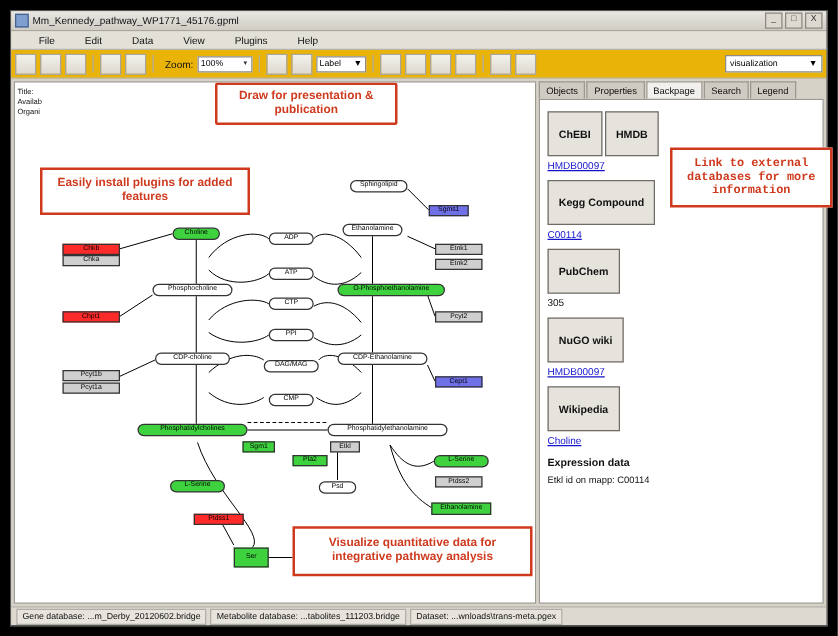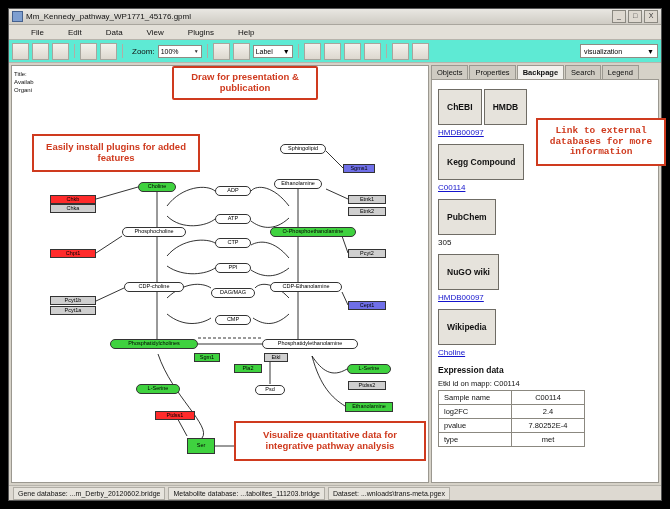--- a/index.html
+++ b/index.html
@@ -11,37 +11,37 @@
   .titlebar .tico{width:9px;height:9px;background:#7e9fd0;border:1px solid #44618f;margin-right:3px;}
   .titlebar .ttext{flex:1;overflow:hidden;white-space:nowrap;}
   .winbtns{display:flex;gap:2px;}
   .winbtns span{width:12px;height:11px;border:1px solid #8a8880;background:#ded9d0;font-size:7px;line-height:10px;text-align:center;color:#333;}
 
   
   .menubar{height:14px;background:#e3e0d8;border-bottom:1px solid #b7b4ac;display:flex;align-items:center;font-size:8px;color:#111;padding-left:3px;}
   .menubar span{padding:0 5px;margin-left:14px;}
 
   
-  .toolbar{height:22px;background:#5eead4;border-bottom:1px solid #b7b4ac;display:flex;align-items:center;padding:0 3px;gap:3px;font-size:8px;}
+  .toolbar{height:22px;background:#eab308;border-bottom:1px solid #b7b4ac;display:flex;align-items:center;padding:0 3px;gap:3px;font-size:8px;}
   .tbtn{width:15px;height:15px;border:1px solid #a8a59d;background:linear-gradient(#f3f1ec,#ddd8cf);}
   .tsep{width:1px;height:14px;background:#b0ada5;margin:0 2px;}
   .zoomlab{font-size:8px;color:#111;margin-left:4px;}
   .zoomsel{width:44px;height:13px;border:1px solid #8e8b83;background:#fff;font-size:7px;display:flex;align-items:center;justify-content:space-between;padding:0 2px;box-sizing:border-box;}
   .zoomsel .arr{font-size:5px;color:#333;}
   .labsel{width:40px;height:13px;border:1px solid #8e8b83;background:#fff;font-size:7px;display:flex;align-items:center;justify-content:space-between;padding:0 2px;box-sizing:border-box;}
   .vissel{margin-left:auto;width:78px;height:14px;border:1px solid #8e8b83;background:#fff;font-size:7px;display:flex;align-items:center;justify-content:space-between;padding:0 3px;box-sizing:border-box;}
 
   
   .content{flex:1;display:flex;min-height:0;background:#d6d2c8;}
   .canvaswrap{flex:1;background:#fff;border:1px solid #9b9890;margin:2px;position:relative;overflow:hidden;}
   .sidepane{width:228px;margin:2px 2px 2px 0;display:flex;flex-direction:column;}
 
   .tabs{display:flex;height:14px;font-size:7.5px;}
   .tab{border:1px solid #9b9890;border-bottom:none;background:#cfcbc2;padding:0 5px;line-height:13px;color:#111;margin-right:1px;}
-  .tab.active{background:#f2f0ec;font-weight:bold;}
+  .tab.active{background:#f2f0ec;font-weight:normal;}
   .panel{flex:1;background:#fff;border:1px solid #9b9890;overflow:hidden;padding:4px 6px;box-sizing:border-box;font-size:8px;color:#111;}
 
   .secthead{display:inline-block;border:1px solid #6f6c65;background:#e6e3dc;padding:12px 8px;font-weight:bold;font-size:8.5px;margin:5px 0 3px;}
   .seclink{color:#1414cc;text-decoration:underline;font-size:8px;display:block;margin-bottom:2px;}
   .secval{font-size:8px;margin-bottom:2px;}
   .exprhead{font-weight:bold;font-size:8.5px;margin:8px 0 4px;}
   .geneid{font-size:7.5px;margin-bottom:2px;}
   table.expr{border-collapse:collapse;font-size:7.5px;}
   table.expr td{border:1px solid #8b8880;padding:1px 5px;height:11px;}
   table.expr td.k{width:62px;}
@@ -240,40 +240,20 @@
         <div class="secval">305</div>
 
         <div class="secthead">NuGO wiki</div>
         <a class="seclink" href="#">HMDB00097</a>
 
         <div class="secthead">Wikipedia</div>
         <a class="seclink" href="#">Choline</a>
 
         <div class="exprhead">Expression data</div>
         <div class="geneid">Etkl id on mapp: C00114</div>
-        <table class="expr">
-          <tbody>
-              <tr>
-            <td class="k">Sample name</td>
-            <td class="v">C00114</td>
-          </tr>
-          <tr>
-            <td class="k">log2FC</td>
-            <td class="v">2.4</td>
-          </tr>
-          <tr>
-            <td class="k">pvalue</td>
-            <td class="v">7.80252E-4</td>
-          </tr>
-          <tr>
-            <td class="k">type</td>
-            <td class="v">met</td>
-          </tr>
-        </tbody>
-          </table>
       </div>
     </div>
   </div>
 
   <div class="statusbar">
     <span class="cell">Gene database: ...m_Derby_20120602.bridge</span>
     <span class="cell">Metabolite database: ...tabolites_111203.bridge</span>
     <span class="cell">Dataset: ...wnloads\trans-meta.pgex</span>
   </div>
 </div>

